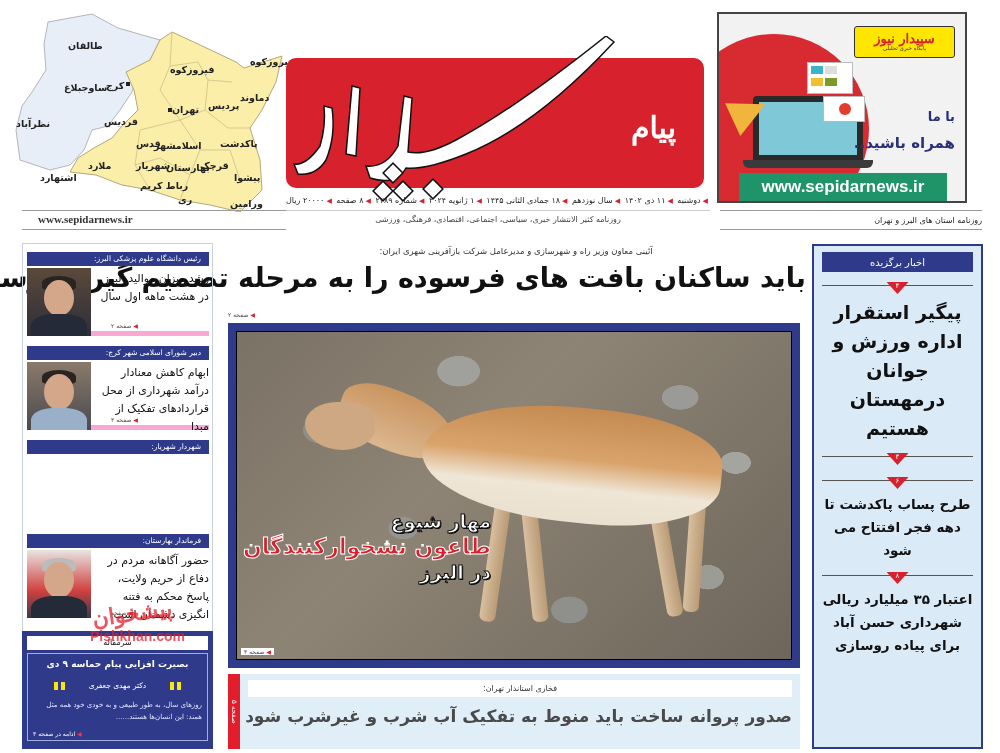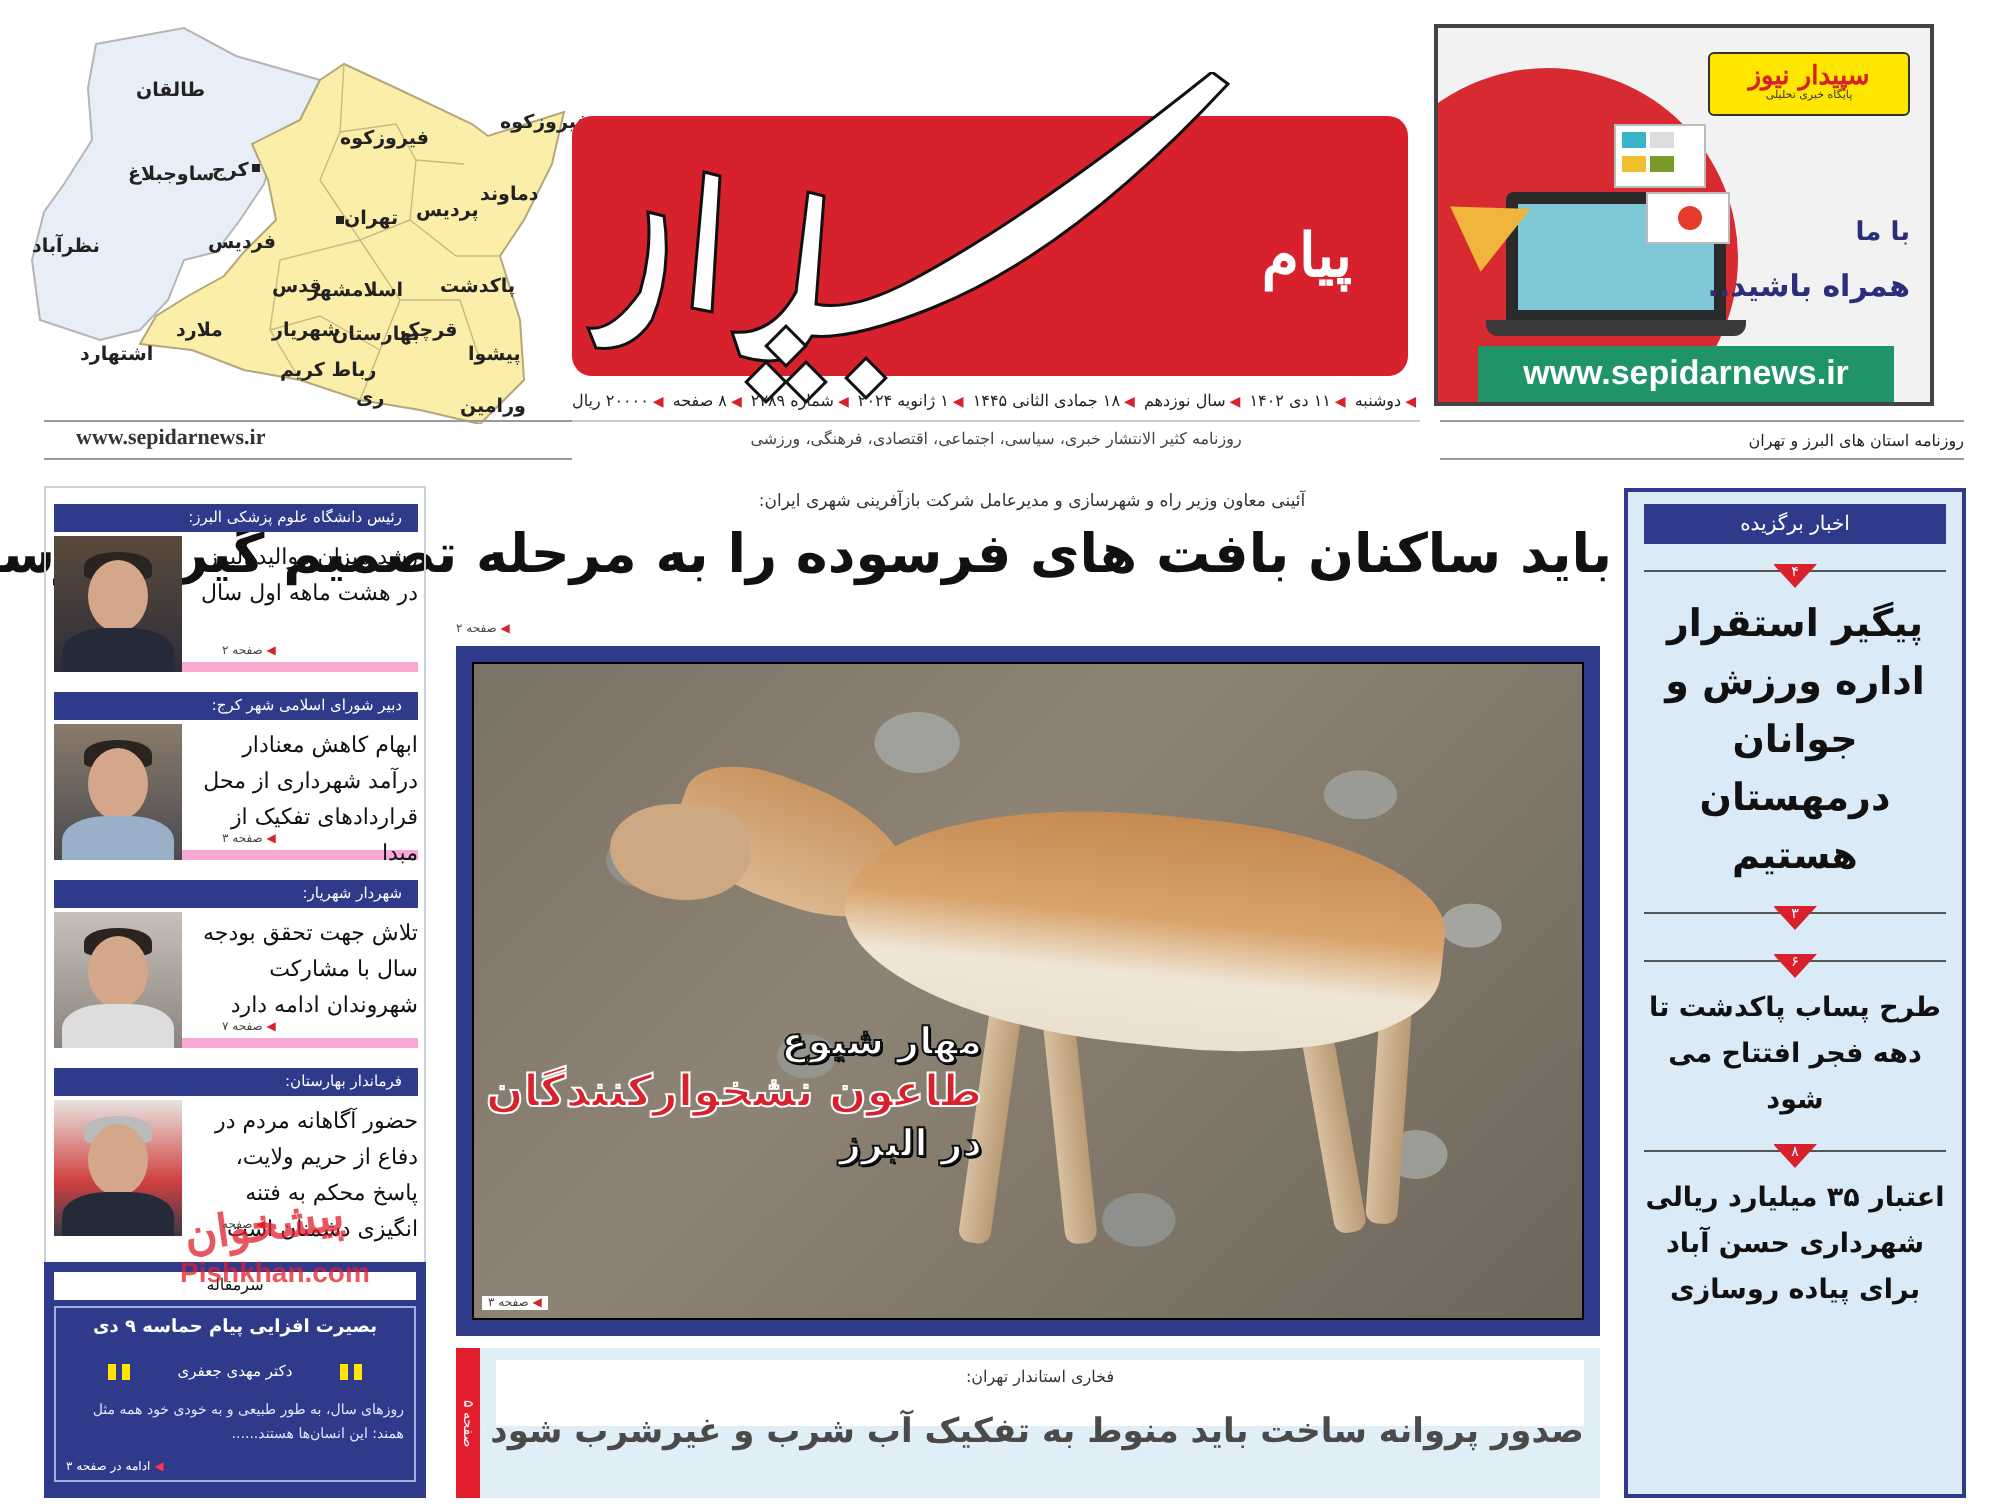--- a/index.html
+++ b/index.html
@@ -72,21 +72,21 @@
   .deer-head { position: absolute; left: 68px; top: 70px; width: 70px; height: 48px; border-radius: 50% 40% 50% 60%; background: #cda882; }
   .deer-leg { position: absolute; width: 16px; background: linear-gradient(90deg, #d8c0a0, #b99a74); border-radius: 6px; }
   .photo-caption { position: absolute; left: 6px; top: 178px; text-align: right; direction: rtl; }
   .photo-caption .c1 { font-size: 19px; font-weight: bold; color: #fff; -webkit-text-stroke: 1px #111; text-shadow: 1px 1px 0 #000; }
   .photo-caption .c2 { font-size: 22px; font-weight: bold; color: #d7212c; -webkit-text-stroke: 1px #fff; margin-top: 2px; }
   .photo-caption .c3 { font-size: 19px; font-weight: bold; color: #fff; -webkit-text-stroke: 1px #111; text-shadow: 1px 1px 0 #000; margin-top: 2px; }
   .pg-photo { position: absolute; left: 4px; bottom: 4px; background: #fff; padding: 0 3px; }
 
   .bottom-story { position: absolute; left: 228px; top: 674px; width: 572px; height: 75px; background: #e0eef8; }
   .bottom-tab { position: absolute; left: 0; top: 0; width: 12px; height: 75px; background: #e31e2c; color: #fff; font-size: 7px; writing-mode: vertical-rl; display: flex; align-items: center; justify-content: center; }
-  .bottom-kicker { position: absolute; left: 20px; top: 6px; width: 544px; height: 33px; background: #fff; font-size: 8px; text-align: center; line-height: 17px; color: #333; }
+  .bottom-kicker { position: absolute; left: 20px; top: 6px; width: 544px; height: 17px; background: #fff; font-size: 8px; text-align: center; line-height: 17px; color: #333; }
   .bottom-head { position: absolute; left: 20px; top: 32px; width: 544px; text-align: center; font-size: 17px; font-weight: bold; color: #4a4a4a; white-space: nowrap; }
 
   
   .left-col { position: absolute; left: 22px; top: 243px; width: 191px; height: 400px; border: 1px solid #c9d2dc; }
   .story { position: absolute; left: 4px; width: 182px; }
   .story-head { height: 14px; background: #2f3a8a; color: #fff; font-size: 7.5px; text-align: right; padding-right: 8px; line-height: 14px; white-space: nowrap; overflow: hidden; }
   .story-body { position: relative; height: 68px; margin-top: 2px; border-bottom: 5px solid #f9a8d4; }
   .story-photo { position: absolute; left: 0; top: 0; width: 64px; height: 68px; background: linear-gradient(180deg, #6b5a4a 0%, #3c3530 55%, #2a3040 100%); overflow: hidden; }
   .story-photo .face { position: absolute; left: 17px; top: 12px; width: 30px; height: 36px; border-radius: 50%; background: #d4a78a; }
   .story-photo .hair { position: absolute; left: 15px; top: 8px; width: 34px; height: 14px; border-radius: 50% 50% 20% 20%; background: #2a2420; }
@@ -276,29 +276,20 @@
           <div class="face"></div>
           <div class="suit" style="background:#9ab0c8;"></div>
         </div>
       <div class="story-text">ابهام کاهش معنادار درآمد شهرداری از محل قراردادهای تفکیک از مبدا</div>
       <div class="pg-ref story-pg"><span class="t">◀</span> <span>صفحه ۳</span></div>
     </div>
   </div>
 
   <div class="story" style="top:196px;">
     <div class="story-head">شهردار شهریار:</div>
-    <div class="story-body">
-      <div class="story-photo" style="background:linear-gradient(180deg,#c8c0b8,#8a8480);">
-          <div class="hair"></div>
-          <div class="face"></div>
-          <div class="suit" style="background:#ddd;"></div>
-        </div>
-      <div class="story-text">تلاش جهت تحقق بودجه سال با مشارکت شهروندان ادامه دارد</div>
-      <div class="pg-ref story-pg"><span class="t">◀</span> <span>صفحه ۷</span></div>
-    </div>
   </div>
 
   <div class="story" style="top:290px;">
     <div class="story-head">فرماندار بهارستان:</div>
     <div class="story-body" style="border-bottom:none;">
       <div class="story-photo" style="background:linear-gradient(180deg,#e8e4e0 0%,#d04040 60%,#3a3a48 100%);">
           <div class="hair" style="background:#bbb;"></div>
           <div class="face"></div>
           <div class="suit"></div>
         </div>

